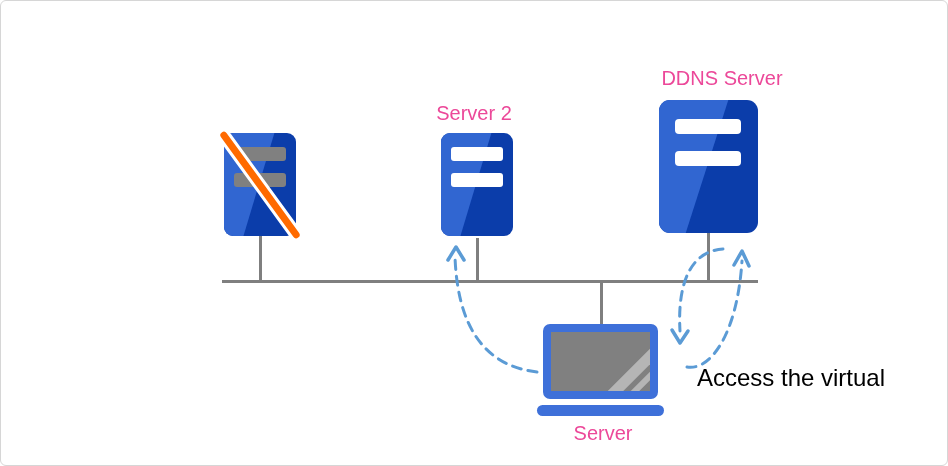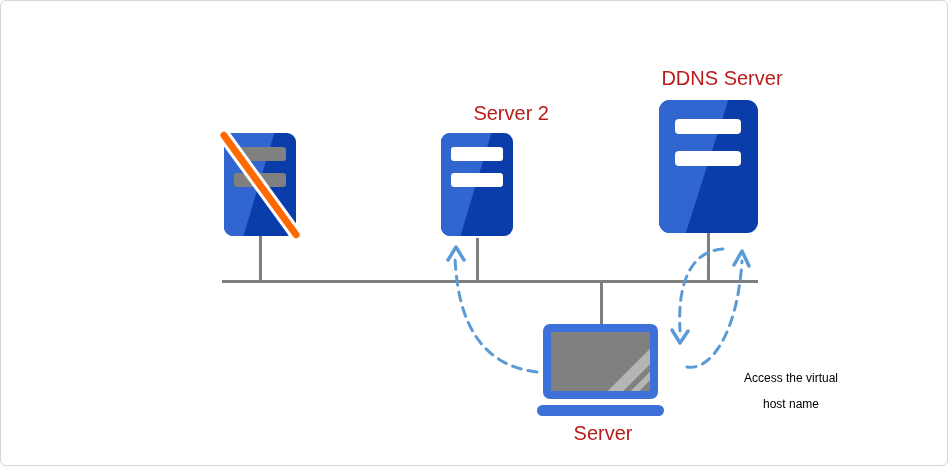--- a/index.html
+++ b/index.html
@@ -14,25 +14,25 @@
     --screen-gray:#808080;
     --glare-gray:#b5b5b5;
   }
   *{margin:0;padding:0;box-sizing:border-box;}
   html,body{background:#ffffff;font-family:"Liberation Sans","DejaVu Sans",sans-serif;}
   .canvas{
     position:relative;width:948px;height:466px;background:#ffffff;
     border:1px solid #d6d6d6;border-radius:6px;overflow:hidden;
   }
   .lbl{
-    position:absolute;font-size:20px;color:#b91c1c;text-align:center;white-space:nowrap;
+    position:absolute;font-size:20px;color:#ec4899;text-align:center;white-space:nowrap;
   }
   .annotation{
     position:absolute;left:688px;top:364px;width:204px;
-    font-size:12px;line-height:26px;color:#000;text-align:center;
+    font-size:24px;line-height:26px;color:#000;text-align:center;
   }
   
   .net{position:absolute;background:var(--net-gray);}
   .net.hline{left:221px;top:279px;width:536px;height:3px;}
   .net.stub1{left:258px;top:235px;width:3px;height:44px;}
   .net.stub2{left:475px;top:237px;width:3px;height:42px;}
   .net.stubd{left:706px;top:232px;width:3px;height:47px;}
   .net.stubc{left:599px;top:282px;width:3px;height:42px;}
   
   .server-wrap{position:absolute;}
@@ -79,21 +79,21 @@
   
   svg.arrows{position:absolute;left:0;top:0;pointer-events:none;}
   .dash{fill:none;stroke:var(--arrow-blue);stroke-width:3;stroke-dasharray:9 7;stroke-linecap:round;}
   .chev{fill:none;stroke:var(--arrow-blue);stroke-width:3.5;stroke-linecap:round;stroke-linejoin:round;}
 </style>
 </head>
 <body>
 
 <div class="canvas">
 
-  <div class="lbl" style="left:398px;top:101px;width:150px;text-align:right;">Server 2</div>
+  <div class="lbl" style="left:398px;top:101px;width:150px;">Server 2</div>
   <div class="lbl" style="left:631px;top:66px;width:180px;">DDNS Server</div>
   <div class="lbl" style="left:527px;top:421px;width:150px;">Server</div>
 
   <div class="net hline"></div>
   <div class="net stub1"></div>
   <div class="net stub2"></div>
   <div class="net stubd"></div>
   <div class="net stubc"></div>
 
   <div class="server-wrap sm offline" style="left:223px;top:132px;">
@@ -133,16 +133,15 @@
     <path class="dash" d="M 536 371 Q 458 362 454 256"></path>
     <path class="chev" d="M 447 259 L 455 246 L 463 259"></path>
     <path class="dash" d="M 722 248 C 692 250 676 278 679 330"></path>
     <path class="chev" d="M 671 329 L 679 342 L 687 330"></path>
     <path class="dash" d="M 686 366 C 708 370 736 336 741 260"></path>
     <path class="chev" d="M 733 264 L 741 250 L 748 265"></path>
   </svg>
 
   <div class="annotation">
     <div>Access the virtual</div>
-    <div>host name</div>
   </div>
 
 </div>
 
 </body></html>

